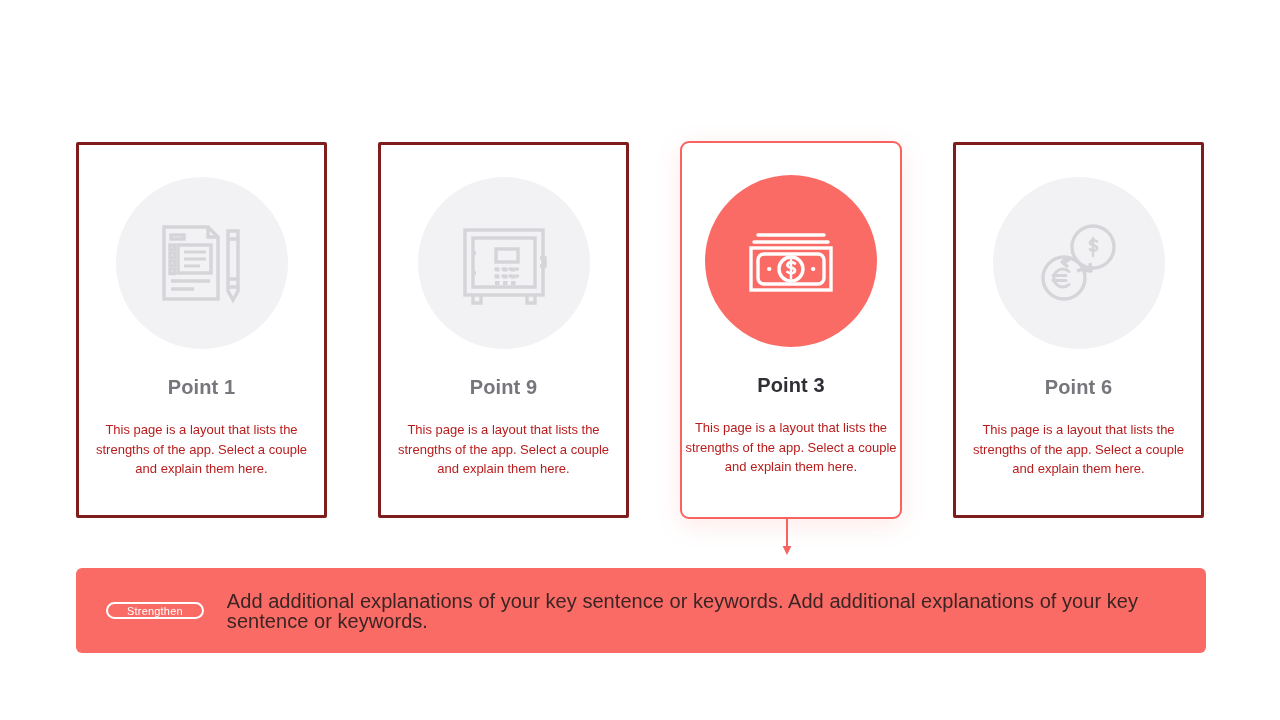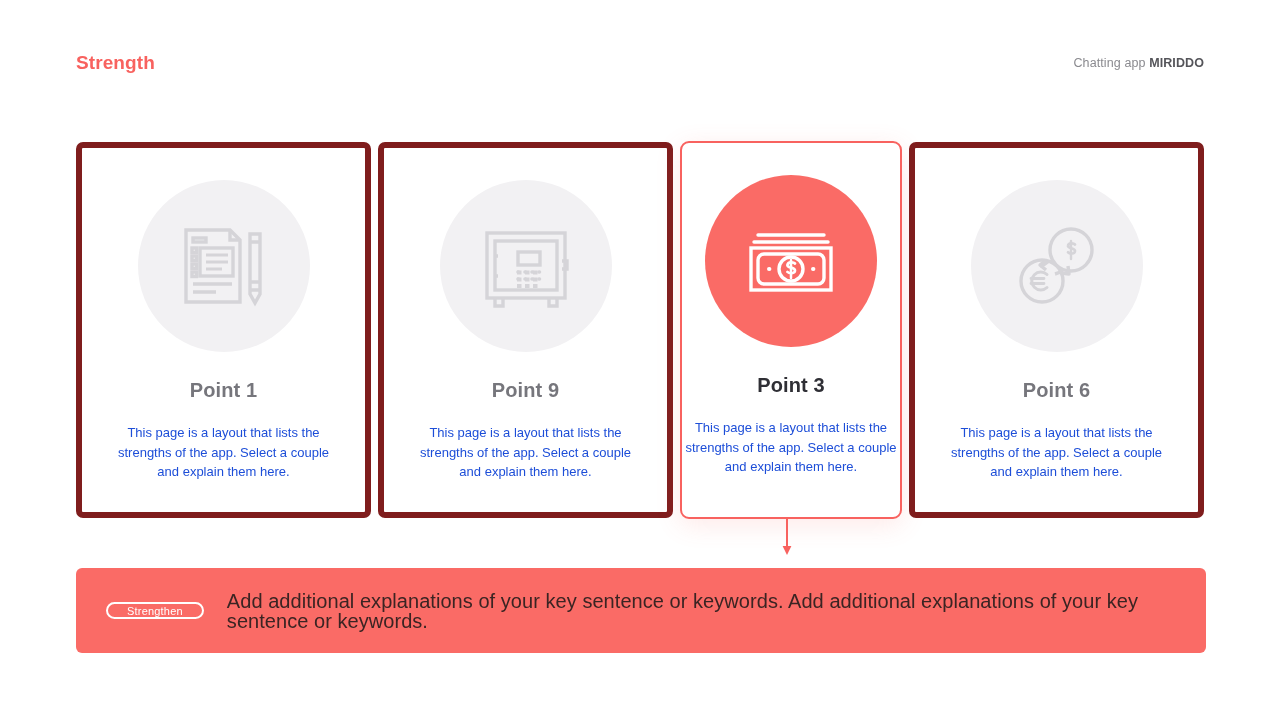--- a/index.html
+++ b/index.html
@@ -58,25 +58,25 @@
     position: absolute;
     left: 76px;
     top: 142px;
     width: 1128px;
     height: 378px;
     display: flex;
     justify-content: space-between;
   }
 
   .card {
-    width: 295px;
+    width: 251px;
     height: 376px;
     background: #ffffff;
-    border: 6px solid #7f1d1d;
-    border-radius: 7px;
+    border: 3px solid #7f1d1d;
+    border-radius: 2px;
     display: flex;
     flex-direction: column;
     align-items: center;
     padding-top: 32px;
     position: relative;
   }
 
   .card.highlight {
     width: 222px;
     height: 378px;
@@ -110,21 +110,21 @@
     letter-spacing: .1px;
   }
   .card.highlight .card-title { color: #2f2f35; }
 
   .card-desc {
     margin-top: 21px;
     width: 212px;
     text-align: center;
     font-size: 13px;
     line-height: 19.5px;
-    color: #1d4ed8;
+    color: #b91c1c;
   }
 
   
   .arrow {
     position: absolute;
     left: 782px;
     top: 517px;
     width: 10px;
     height: 40px;
   }
@@ -164,27 +164,20 @@
     color: #3b2423;
     letter-spacing: .05px;
     line-height: 20px;
   }
 </style>
 </head>
 <body>
 
 <div class="slide">
 
-  <div class="header">
-    <div class="slide-title">Strength</div>
-    <div class="brand">
-      <span>Chatting app</span>
-      <span class="brand-name">MIRIDDO</span>
-    </div>
-  </div>
 
   <div class="cards">
 
     <div class="card">
       <div class="icon-circle">
         <svg width="92" height="92" viewBox="0 0 92 92">
           <g fill="none" stroke="#d5d4d8" stroke-width="3.4">
             <path d="M8 10 H52 L62 20 V82 H8 Z"></path>
             <path d="M52 10 V20 H62"></path>
             <rect x="15" y="18" width="13" height="4"></rect>

